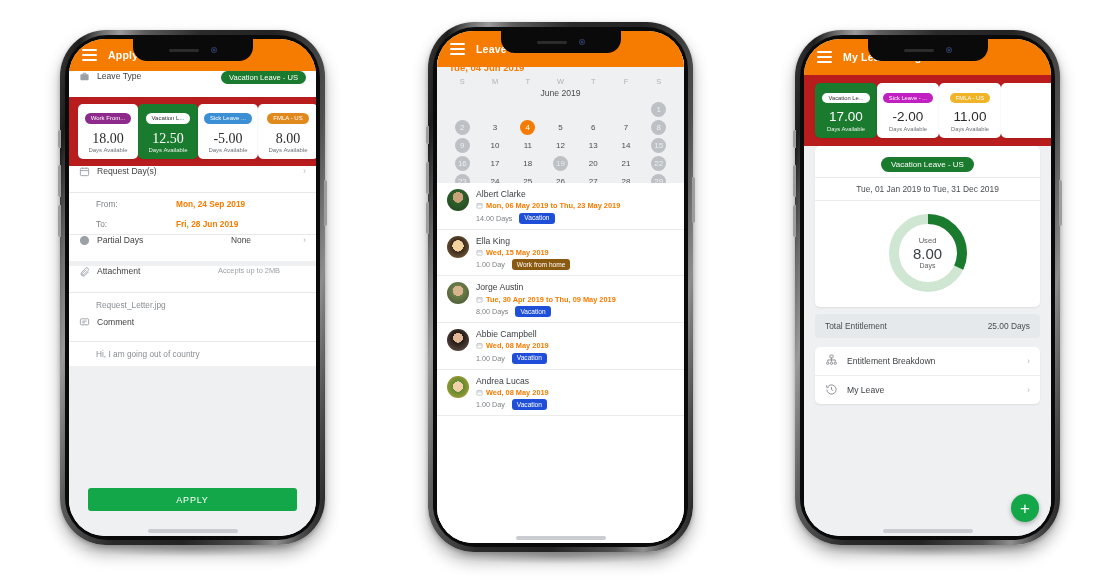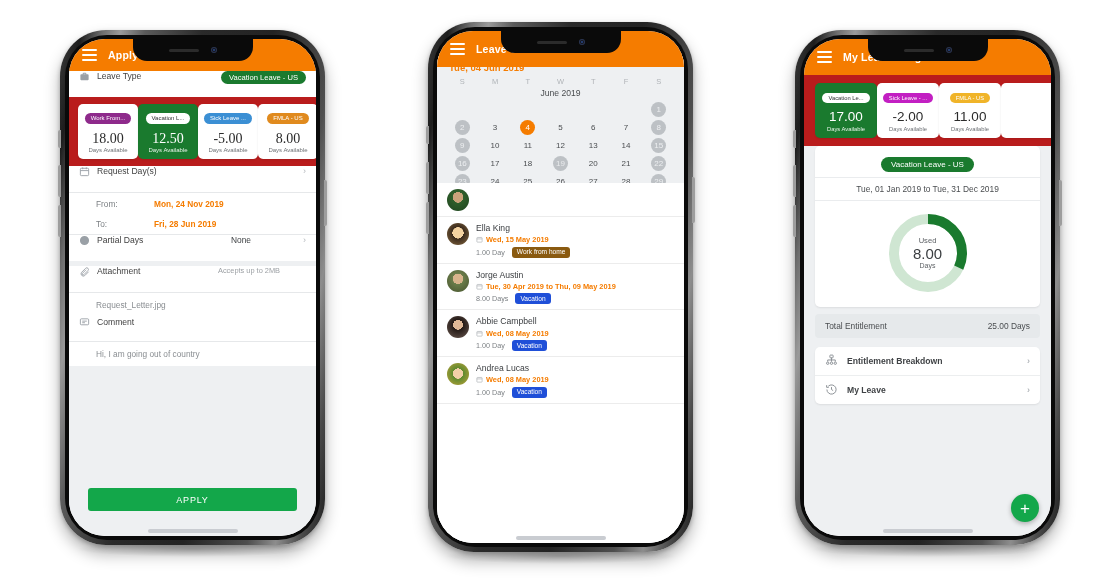--- a/index.html
+++ b/index.html
@@ -81,21 +81,21 @@
   .lcard .tag{
     display:inline-block;border-radius:8px;padding:2px 6px;font-size:6px;color:#fff;
     max-width:48px;overflow:hidden;text-overflow:ellipsis;white-space:nowrap;line-height:1.1;
   }
   .lcard.active .tag{background:#fff;color:#2f3133;}
   .lcard .num{font-size:14px;color:#2b2b2b;margin-top:3px;line-height:1.1;font-family:Liberation Serif, serif;}
   .lcard.active .num{color:#fff;}
   .lcard .sub{font-size:6px;color:#6d7175;margin-top:1px;}
   .lcard.active .sub{color:#e7f3e9;}
 
-  .frow{background:#fff;display:flex;align-items:center;height:21px;padding:0 10px 0 27px;font-size:8.3px;}
+  .frow{background:#fff;display:flex;align-items:center;height:21px;padding:0 10px 0 27px;font-size:8.3px;gap:22px;}
   .frow .k{color:#7c8084;width:58px;}
   .frow .v{color:#F57C00;font-weight:bold;}
   .muted{color:#9b9fa3;}
   .ftext{background:#fff;height:24px;display:flex;align-items:center;padding:0 10px 0 27px;font-size:8.3px;color:#8a8e92;}
   .applywrap{position:absolute;left:0;right:0;bottom:25px;padding:0 19px;}
   .apply{
     background:#13a74a;color:#fff;border:none;border-radius:3px;width:100%;height:23px;
     font-size:9px;letter-spacing:.8px;font-family:inherit;cursor:pointer;
   }
 
@@ -140,21 +140,21 @@
   .panel .prange{text-align:center;font-size:8.4px;color:#4a4d50;padding:6px 0;border-top:1px solid #eaecee;border-bottom:1px solid #eaecee;}
   .donutwrap{display:flex;justify-content:center;padding:9px 0 11px;}
   .donut{position:relative;width:86px;height:86px;}
   .donut svg{transform:rotate(-90deg);display:block;}
   .donut .ctr{position:absolute;inset:0;display:flex;flex-direction:column;align-items:center;justify-content:center;}
   .donut .ctr .u{font-size:7.6px;color:#5e6266;}
   .donut .ctr .n{font-size:15px;color:#3a3d40;line-height:1.15;}
   .donut .ctr .d{font-size:7px;color:#5e6266;}
   .totrow{display:flex;align-items:center;justify-content:space-between;margin:7px 11px 0;padding:7px 10px;background:#e6e9eb;border-radius:4px;font-size:8.4px;color:#4a4d50;}
   .menucard{background:#fff;border-radius:5px;margin:9px 11px 0;box-shadow:0 1px 2px rgba(0,0,0,.08);overflow:hidden;}
-  .mrow{display:flex;align-items:center;height:28px;padding:0 10px;font-size:8.6px;color:#3f4245;gap:9px;font-weight:bold;}
+  .mrow{display:flex;align-items:center;height:28px;padding:0 10px;font-size:8.6px;color:#3f4245;gap:9px;}
   .mrow .ic{width:13px;height:13px;flex:0 0 13px;color:#8b9095;}
   .mrow .ic svg{width:13px;height:13px;}
   .mrow .mlbl{flex:1;}
   .fab{
     position:absolute;right:12px;bottom:14px;width:28px;height:28px;border-radius:50%;
     background:#13a74a;color:#fff;display:flex;align-items:center;justify-content:center;
     font-size:17px;line-height:1;box-shadow:0 2px 5px rgba(0,0,0,.28);cursor:pointer;
   }
 </style>
 </head>
@@ -226,21 +226,21 @@
                 <rect x="3" y="5" width="18" height="16" rx="2"></rect>
                 <path d="M3 10h18M8 3v4M16 3v4"></path>
               </svg>
           </span>
           <span class="lbl">Request Day(s)</span>
           <span class="chev">›</span>
         </div>
         <div class="sep"></div>
         <div class="frow">
           <span class="k">From:</span>
-          <span class="v">Mon, 24 Nov 2019</span>
+          <span class="v">Mon, 24 Sep 2019</span>
         </div>
         <div class="frow" style="height:20px;">
           <span class="k">To:</span>
           <span class="v">Fri, 28 Jun 2019</span>
         </div>
         <div class="sep"></div>
 
         <div class="row">
           <span class="ic">
             <svg viewBox="0 0 24 24" fill="currentColor">
@@ -415,20 +415,36 @@
               <div class="dnum we">29</div>
             </div>
             <div class="cell">
               <div class="dnum we">30</div>
             </div>
           </div>
 
         <div class="llist" style="top:128px;">
             <div class="litem">
               <div class="av" style="background:radial-gradient(circle at 50% 38%, #caa27a 0 30%, #2f5e2a 31%, #1f4420 100%);"></div>
+              <div style="flex: 1 1 0%; min-width: 0px;">
+                <div class="nm">Albert Clarke</div>
+                <div class="dt">
+                  <span class="ic">
+                    <svg viewBox="0 0 24 24" fill="none" stroke="currentColor" stroke-width="2.4">
+                      <rect x="3" y="5" width="18" height="16" rx="2"></rect>
+                      <path d="M3 10h18"></path>
+                    </svg>
+                  </span>
+                  <span>Mon, 06 May 2019 to Thu, 23 May 2019</span>
+                </div>
+                <div class="mt">
+                  <span class="dys">14.00 Days</span>
+                  <span class="tag2" style="background: rgb(31, 79, 216);">Vacation</span>
+                </div>
+              </div>
             </div>
             <div class="litem">
               <div class="av" style="background:radial-gradient(circle at 50% 45%, #f3d2a0 0 34%, #3a2a1c 35%, #8a6c42 100%);"></div>
               <div style="flex: 1 1 0%; min-width: 0px;">
                 <div class="nm">Ella King</div>
                 <div class="dt">
                   <span class="ic">
                     <svg viewBox="0 0 24 24" fill="none" stroke="currentColor" stroke-width="2.4">
                       <rect x="3" y="5" width="18" height="16" rx="2"></rect>
                       <path d="M3 10h18"></path>

